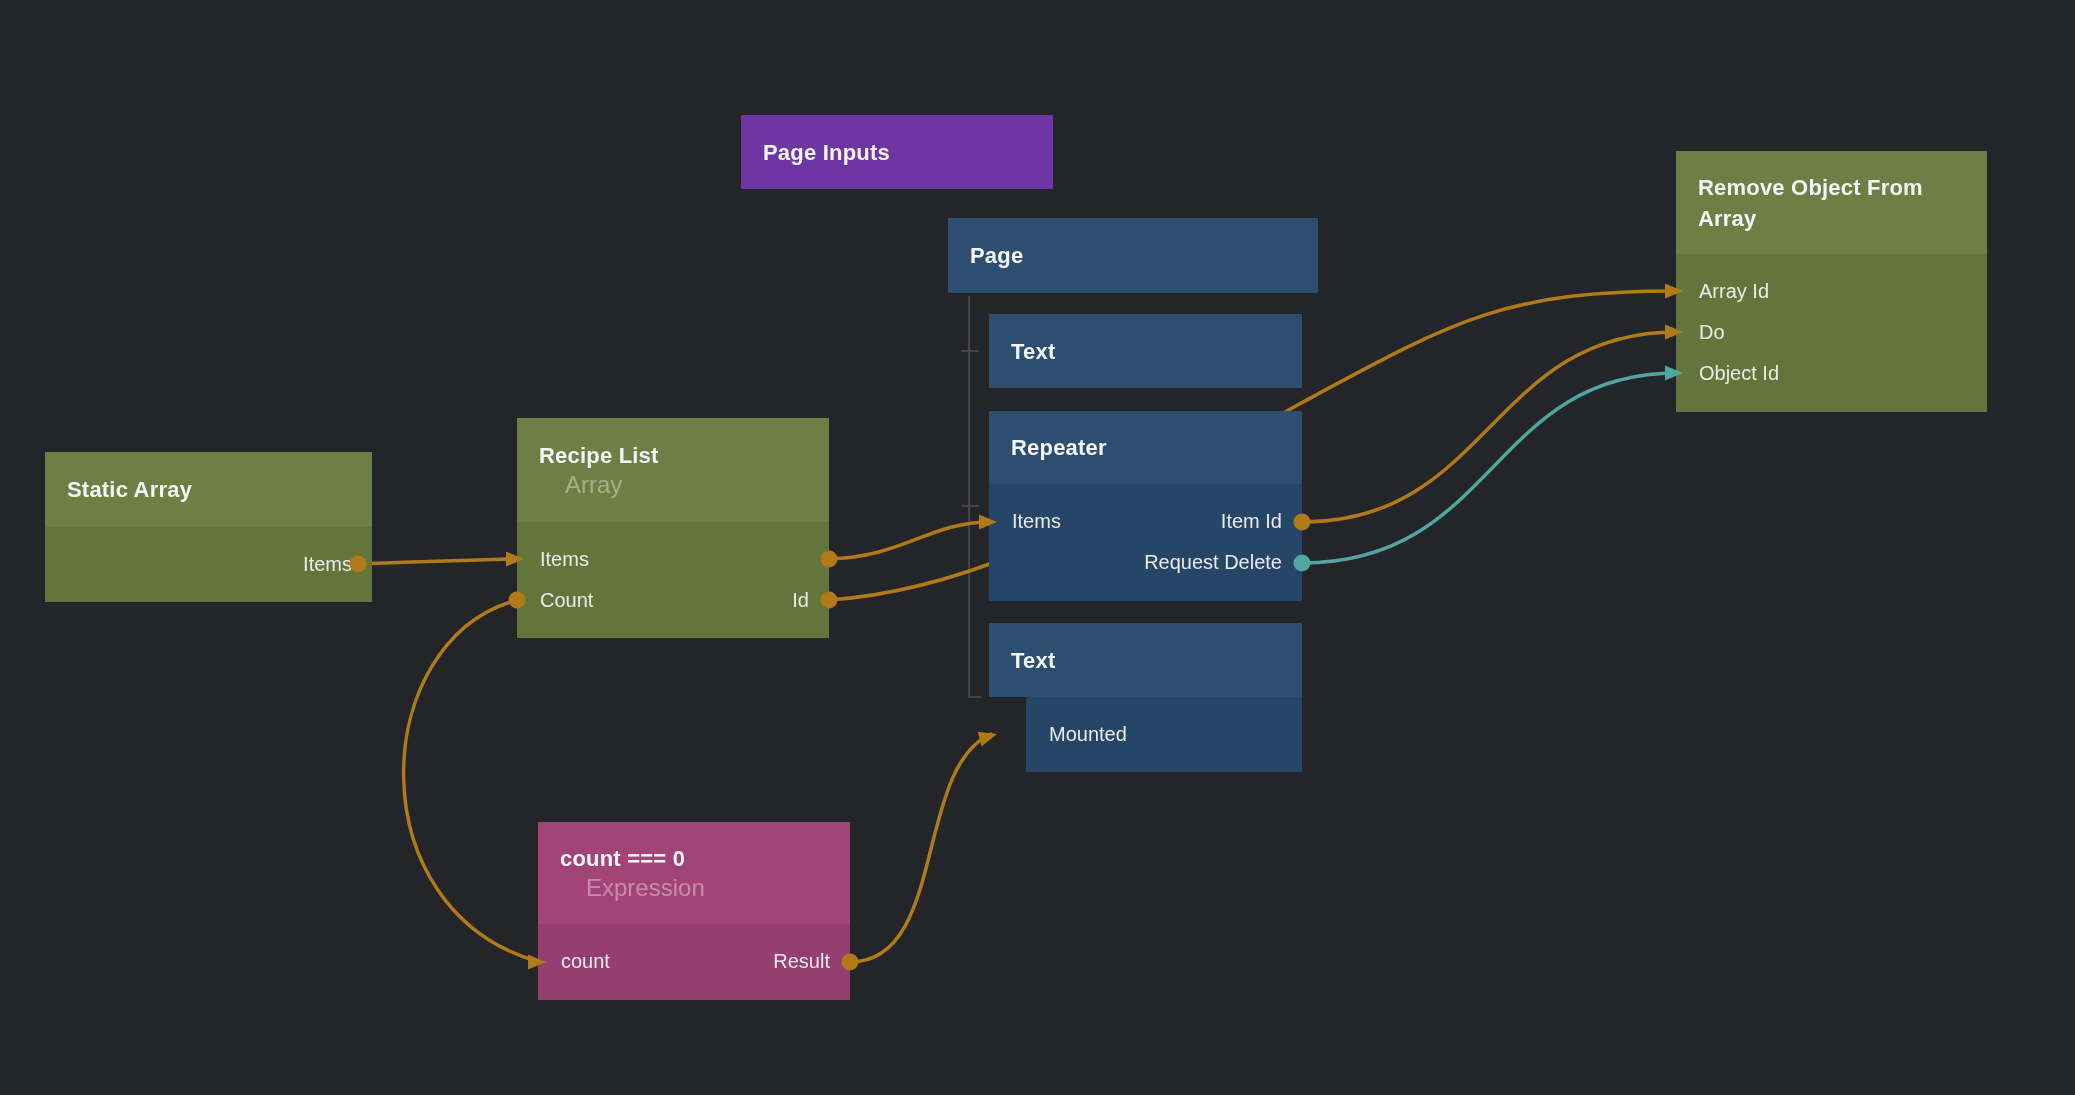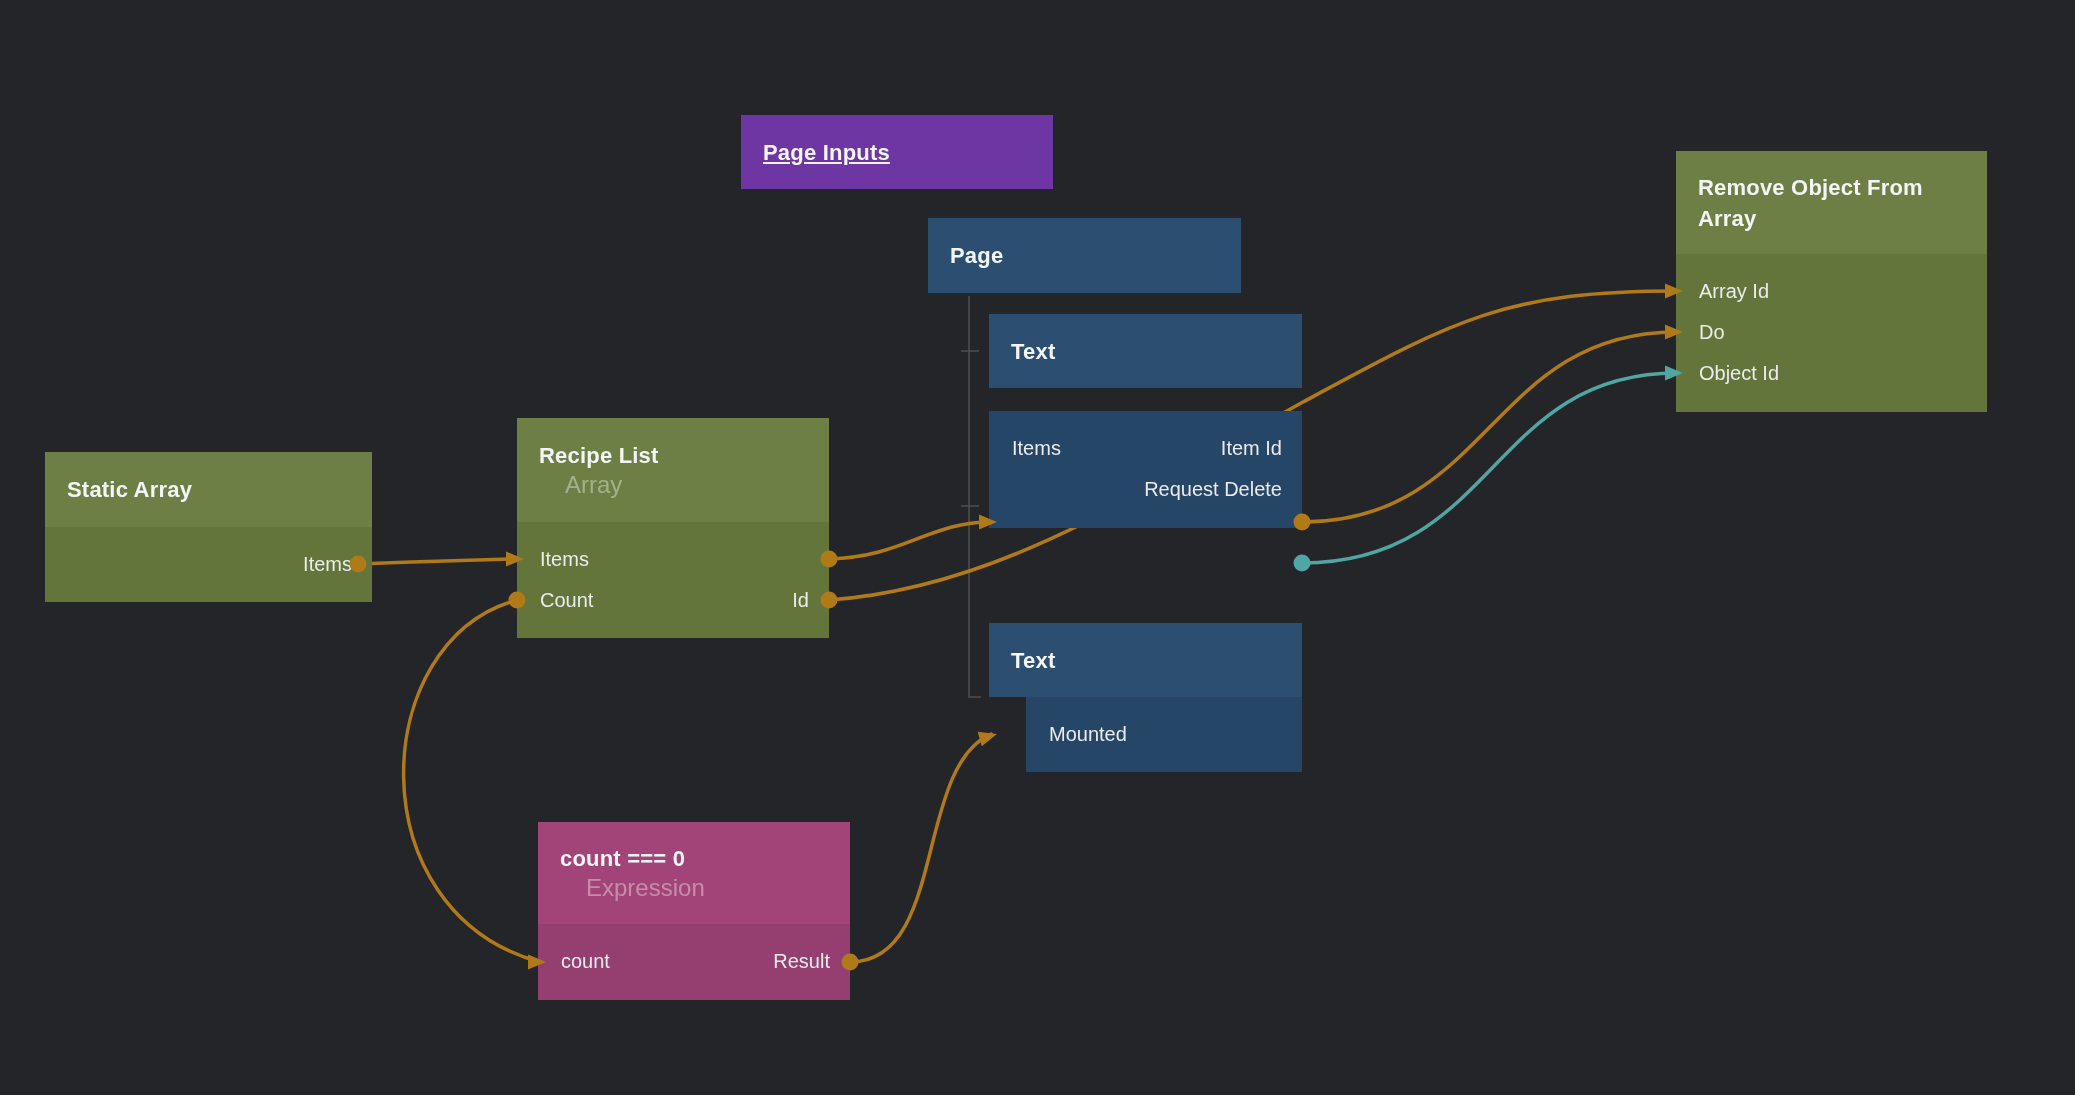--- a/index.html
+++ b/index.html
@@ -21,21 +21,21 @@
   svg.layer{position:absolute;left:0;top:0;width:2075px;height:1095px;pointer-events:none;}
   #wires{z-index:1;}
   #ends{z-index:3;}
   .node{position:absolute;z-index:2;color:#f2f3f4;}
   .header{display:flex;flex-direction:column;justify-content:center;padding:0 22px;box-sizing:border-box;}
   .title{font-size:22px;font-weight:700;line-height:29px;letter-spacing:.2px;color:#f4f5f6;}
   .subtitle{font-size:24px;font-weight:400;line-height:29px;color:rgba(255,255,255,.38);margin-left:26px;}
   .body{box-sizing:border-box;padding-top:17px;}
   .row{height:41px;display:flex;align-items:center;justify-content:space-between;padding:0 20px 0 23px;}
   .plabel{font-size:20px;color:#ebebeb;white-space:nowrap;}
-  .bg-purple{background:var(--c-purple);text-decoration:underline;}
+  .bg-purple{background:var(--c-purple);}
   .bg-blue-h{background:var(--c-blue-header);}
   .bg-blue-b{background:var(--c-blue-body);}
   .bg-green-h{background:var(--c-green-header);}
   .bg-green-b{background:var(--c-green-body);}
   .bg-pink-h{background:var(--c-pink-header);}
   .bg-pink-b{background:var(--c-pink-body);}
   .wire{fill:none;stroke-width:3.5px;stroke-linecap:round;pointer-events:stroke;}
   .wire.orange{stroke:var(--c-orange);}
   .wire.teal{stroke:var(--c-teal);}
   .tree{fill:none;stroke:var(--c-tree);stroke-width:1.6px;}
@@ -60,33 +60,36 @@
     <path class="wire orange" d="M 517 600 C 368 640 356 912 540 962"></path>
     <path class="wire orange" d="M 850 962 C 947 962 914 768 991 734"></path>
   </svg>
 
   <div class="node" style="left:741px;top:115px;width:312px;">
     <div class="header bg-purple" style="height:74px;">
       <div class="title">Page Inputs</div>
     </div>
   </div>
 
-  <div class="node" style="left:928px;top:218px;width:313px;">
+  <div class="node" style="left:948px;top:218px;width:370px;">
     <div class="header bg-blue-h" style="height:75px;">
       <div class="title">Page</div>
     </div>
   </div>
 
   <div class="node" style="left:989px;top:314px;width:313px;">
     <div class="header bg-blue-h" style="height:74px;">
       <div class="title">Text</div>
     </div>
   </div>
 
   <div class="node" style="left:989px;top:411px;width:313px;">
+    <div class="header bg-blue-h" style="height:73px;">
+      <div class="title">Repeater</div>
+    </div>
     <div class="body bg-blue-b" style="height:117px;">
       <div class="row">
         <span class="plabel">Items</span>
         <span class="plabel">Item Id</span>
       </div>
       <div class="row">
         <span class="plabel"></span>
         <span class="plabel">Request Delete</span>
       </div>
     </div>

